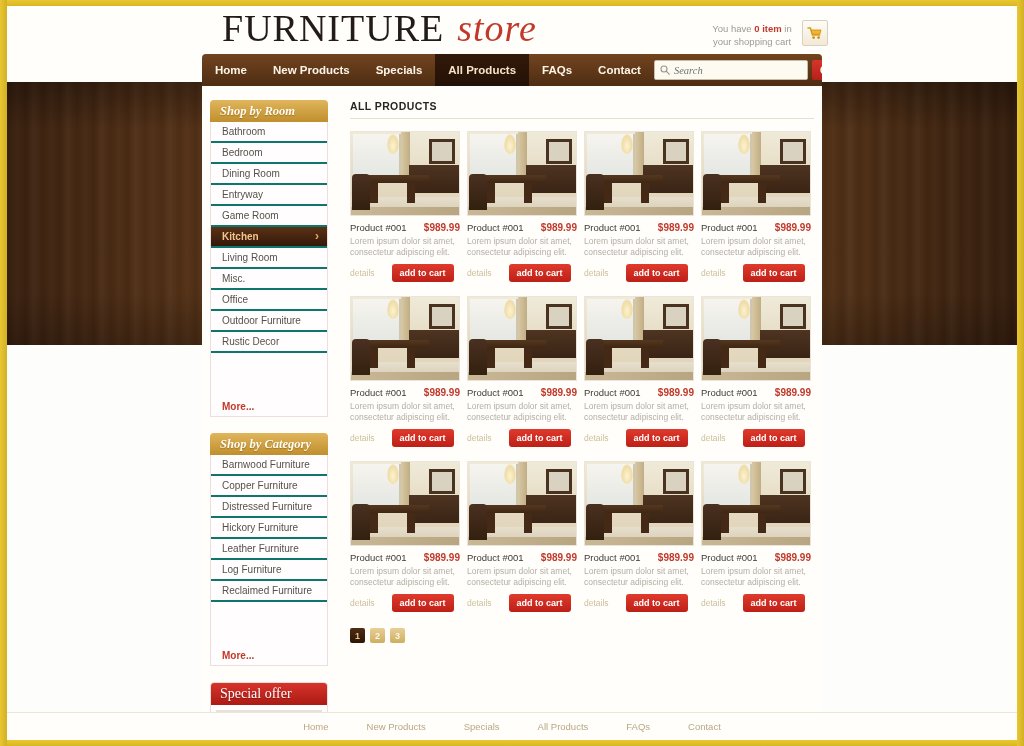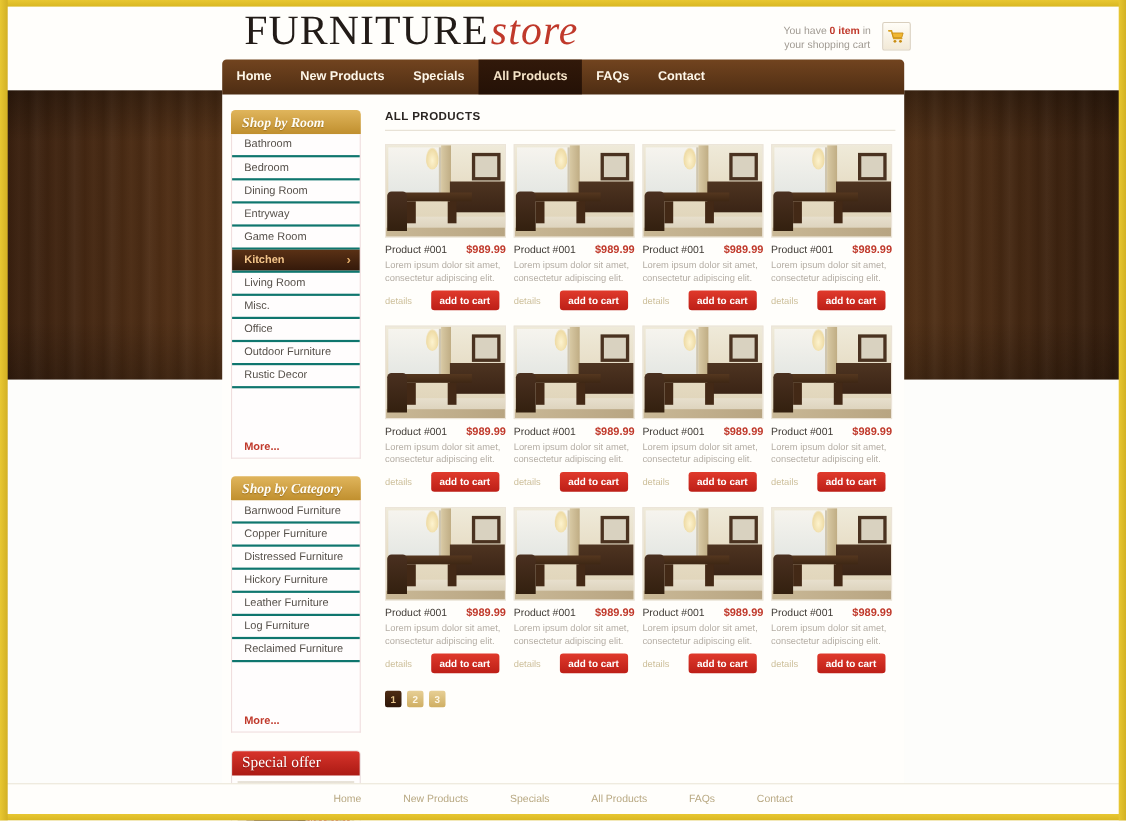--- a/index.html
+++ b/index.html
@@ -71,21 +71,21 @@
     width: 1024px; height: 82px;
   }
   .logo {
     position: absolute; left: 222px; top: 6px;
     font-family: "Liberation Serif", serif;
     font-size: 38px;
     letter-spacing: 1px;
     white-space: nowrap;
   }
   .logo .furn { color: #221b17; font-weight: 400; }
-  .logo .store { color: #c0392b; font-style: italic; font-weight: 400; margin-left: 2px; }
+  .logo .store { color: #c0392b; font-style: italic; font-weight: 400; margin-left: 13px; }
 
   .cart-area {
     position: absolute; right: 196px; top: 20px;
     display: flex; align-items: flex-start; gap: 8px;
   }
   .cart-text {
     text-align: center;
     font-size: 9.5px;
     color: #a09a92;
     line-height: 13px;
@@ -835,20 +835,32 @@
 <nav class="navbar">
   <div id="nav-items" style="display:flex;align-items:stretch;">
       <div class="nav-item">Home</div>
       <div class="nav-item">New Products</div>
       <div class="nav-item">Specials</div>
       <div class="nav-item active">All Products</div>
       <div class="nav-item">FAQs</div>
       <div class="nav-item">Contact</div>
     </div>
   <div class="nav-spacer"></div>
+  <div class="search-wrap">
+    <div class="search-box">
+      <span>
+        <svg width="10" height="10" viewBox="0 0 10 10" aria-hidden="true">
+          <circle cx="4" cy="4" r="3" fill="none" stroke="#9b9488" stroke-width="1.1"></circle>
+          <line x1="6.2" y1="6.2" x2="9.2" y2="9.2" stroke="#9b9488" stroke-width="1.2" stroke-linecap="round"></line>
+        </svg>
+      </span>
+      <input class="search-input" type="text" placeholder="Search" style="">
+    </div>
+    <button class="go-btn">GO</button>
+  </div>
 </nav>
 
 <div class="watermark"></div>
 
 <footer class="footer" id="footer-nav">
     <a>Home</a>
     <a>New Products</a>
     <a>Specials</a>
     <a>All Products</a>
     <a>FAQs</a>

